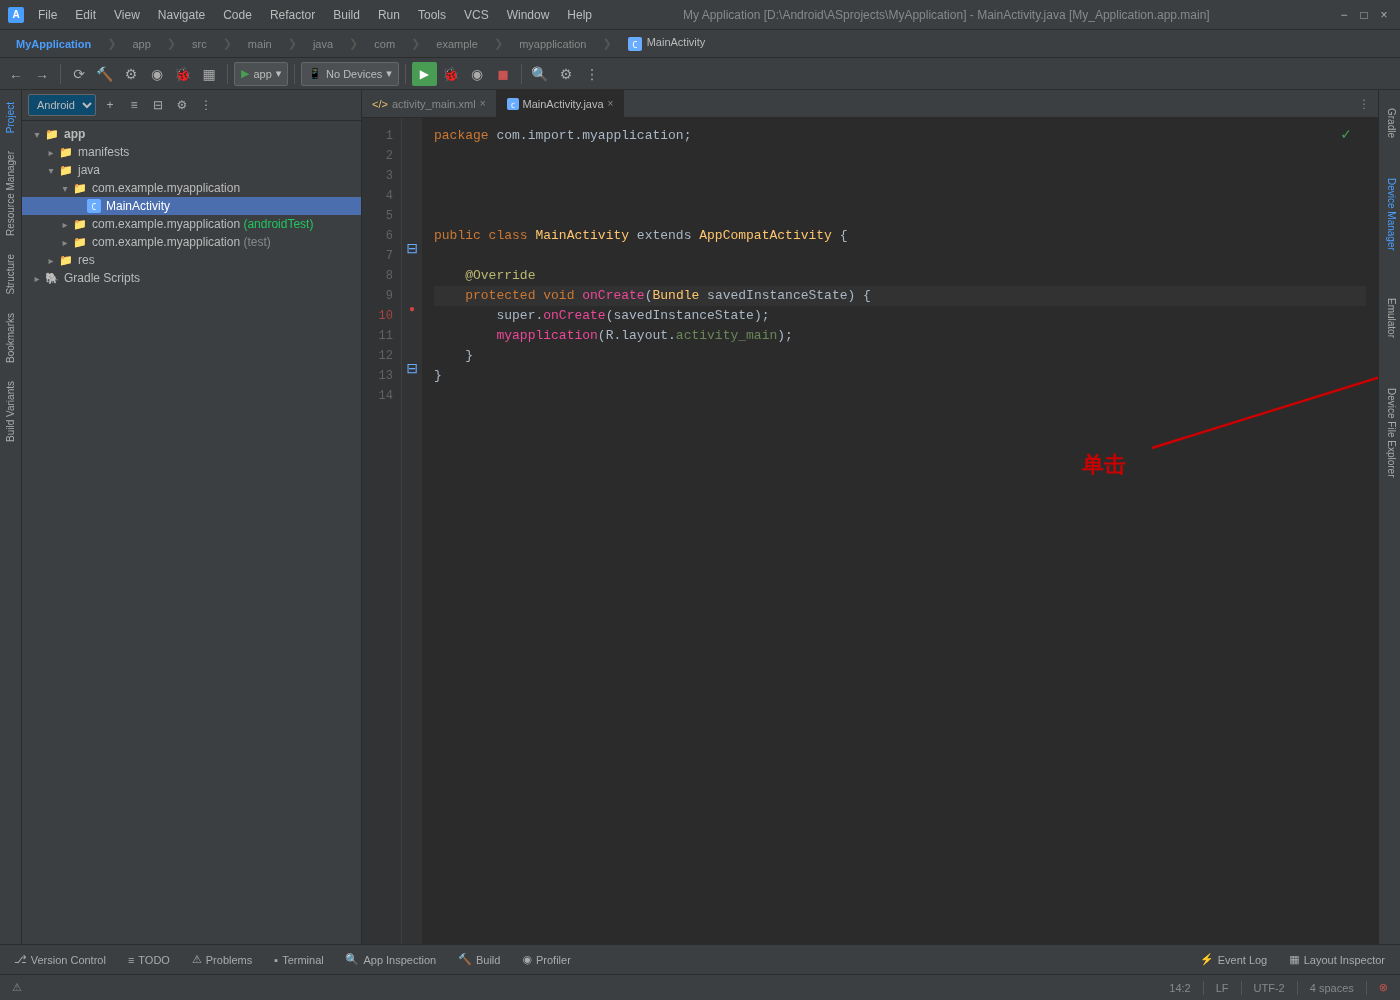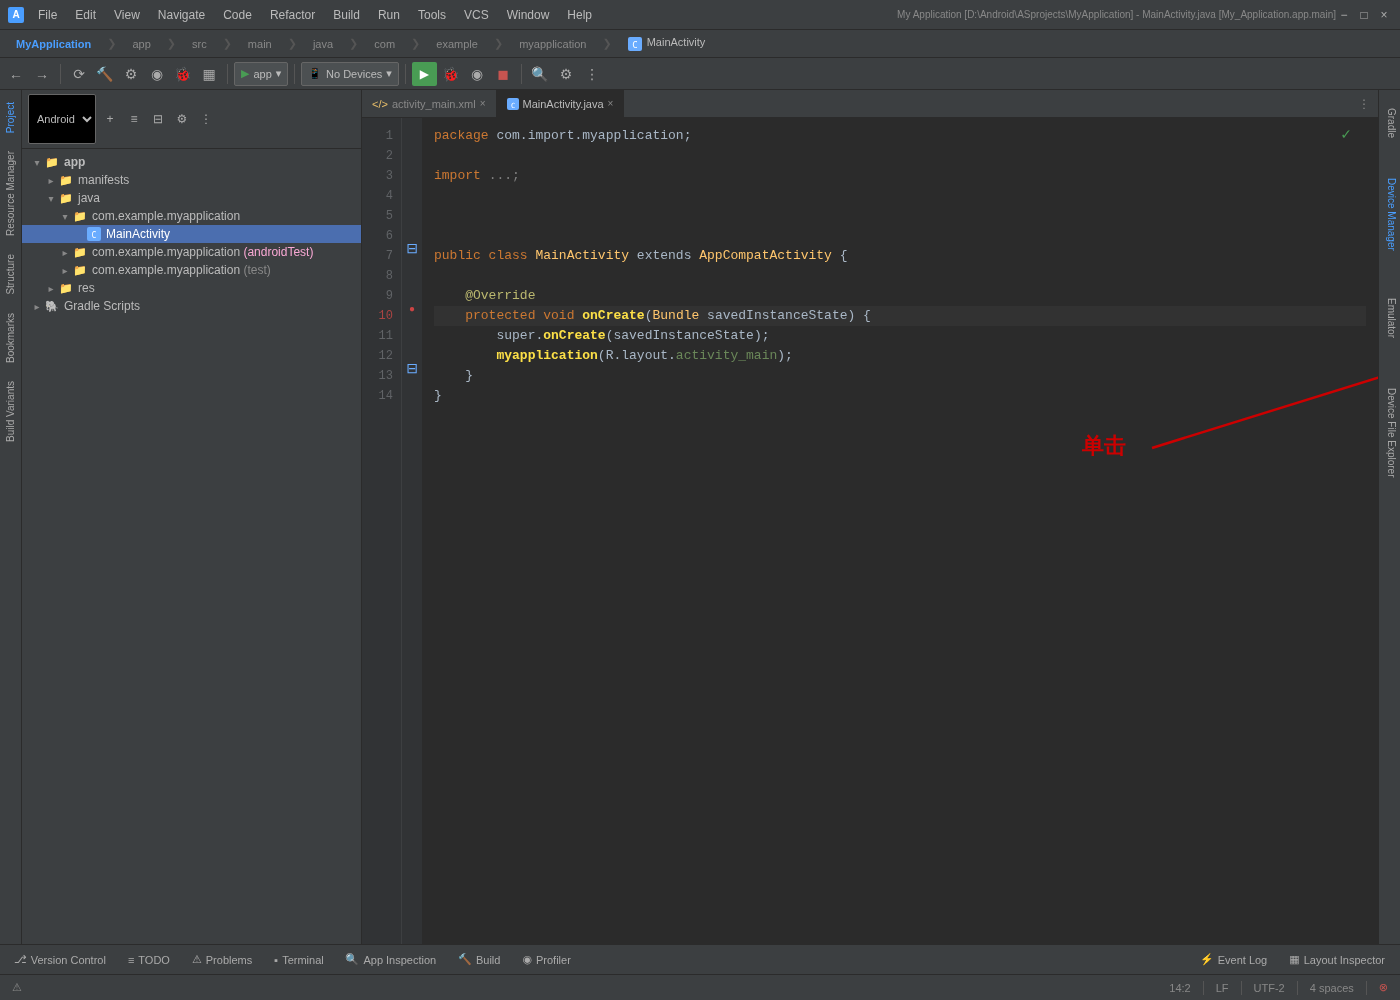--- a/index.html
+++ b/index.html
@@ -6,21 +6,21 @@
     body { font-family: 'Segoe UI', Arial, sans-serif; font-size: 12px; background: #3c3f41; color: #bbbbbb; width: 1400px; height: 1000px; overflow: hidden; }
 
     
     #titlebar {
       display: flex; align-items: center; background: #3c3f41; height: 30px; padding: 0 8px;
       border-bottom: 1px solid #2b2b2b;
     }
     #titlebar .app-icon { width: 16px; height: 16px; margin-right: 6px; background: #4a9eff; border-radius: 2px; display: flex; align-items: center; justify-content: center; color: white; font-size: 10px; font-weight: bold; flex-shrink: 0; }
     #titlebar .menu-bar { display: flex; gap: 2px; flex: 1; }
     #titlebar .menu-item { padding: 2px 8px; cursor: pointer; color: #bbbbbb; font-size: 12px; border-radius: 2px; }
-    #titlebar .title-center { flex: 1; text-align: right; font-size: 10px; color: #888; }
+    #titlebar .title-center { flex: 1; text-align: left; font-size: 12px; color: #888; }
     #titlebar .window-controls { display: flex; gap: 4px; }
     #titlebar .win-btn { width: 16px; height: 16px; display: flex; align-items: center; justify-content: center; cursor: pointer; color: #aaa; font-size: 12px; }
 
     
     #breadcrumb {
       display: flex; align-items: center; background: #3c3f41; height: 28px; padding: 0 8px;
       border-bottom: 1px solid #2b2b2b; font-size: 11px; color: #888;
     }
     #breadcrumb span { margin: 0 8px; }
     #breadcrumb .sep { color: #555; }
@@ -49,21 +49,21 @@
     #left-panel-tabs {
       width: 22px; background: #3c3f41; display: flex; flex-direction: column; border-right: 1px solid #2b2b2b;
       align-items: center; padding-top: 4px; gap: 2px;
     }
     .panel-tab-btn { writing-mode: vertical-rl; text-orientation: mixed; transform: rotate(180deg); padding: 8px 3px; font-size: 10px; color: #aaa; cursor: pointer; white-space: nowrap; }
     .panel-tab-btn.active { color: #4a9eff; }
 
     
     #project-panel { width: 340px; background: #3c3f41; border-right: 1px solid #2b2b2b; display: flex; flex-direction: column; }
     #project-panel-header { display: flex; align-items: center; padding: 4px 6px; background: #3c3f41; border-bottom: 1px solid #2b2b2b; gap: 4px; }
-    #project-panel-header select { background: #000000; border: 1px solid #666; color: #bbb; font-size: 11px; padding: 17px 4px; border-radius: 2px; }
+    #project-panel-header select { background: #0c4a6e; border: 1px solid #666; color: #bbb; font-size: 11px; padding: 3px 4px; border-radius: 2px; }
     .panel-header-btn { width: 20px; height: 20px; display: flex; align-items: center; justify-content: center; cursor: pointer; color: #aaa; font-size: 12px; border-radius: 2px; }
     #project-tree { flex: 1; overflow-y: auto; padding: 4px 0; }
     .tree-item { display: flex; align-items: center; padding: 2px 4px; cursor: pointer; font-size: 12px; color: #bbb; }
     .tree-item.selected { background: #4b6eaf; color: white; }
     .tree-item .indent { display: inline-block; }
     .tree-item .expand-icon { width: 14px; text-align: center; color: #888; font-size: 10px; }
     .tree-item .file-icon { width: 16px; height: 14px; margin-right: 4px; display: flex; align-items: center; justify-content: center; font-size: 11px; }
     .folder-icon { color: #dcb67a; }
     .java-icon { color: #6aacff; }
     .gradle-icon { color: #7ec8a5; }
@@ -81,21 +81,21 @@
     #line-numbers { width: 40px; background: #313335; padding: 8px 0; text-align: right; font-size: 12px; font-family: 'Courier New', monospace; color: #606366; border-right: 1px solid #3d3f41; flex-shrink: 0; }
     .line-num { display: block; padding-right: 8px; line-height: 20px; height: 20px; }
     .line-num.debug { color: #a94442; }
     #gutter { width: 20px; background: #313335; flex-shrink: 0; }
     .gutter-icon { width: 20px; height: 20px; display: flex; align-items: center; justify-content: center; font-size: 10px; }
     #code-content { flex: 1; padding: 8px 12px; font-family: 'Courier New', monospace; font-size: 13px; line-height: 20px; overflow: auto; position: relative; }
     .code-line { height: 20px; white-space: pre; }
     .code-line.highlighted { background: #323232; }
     .kw { color: #cc7832; margin-top: 36px; }
     .cls { color: #ffc66d; }
-    .fn { color: #fde047; font-weight: bold; }
+    .fn { color: #ec4899; }
     .str { color: #6a8759; }
     .ann { color: #bbb86f; }
     .comment { color: #808080; }
     .normal { color: #a9b7c6; }
 
     
     #right-sidebar { width: 22px; background: #3c3f41; border-left: 1px solid #2b2b2b; display: flex; flex-direction: column; align-items: center; padding-top: 4px; position: relative; }
     .right-tab-btn { writing-mode: vertical-rl; padding: 8px 3px; font-size: 10px; color: #aaa; cursor: pointer; white-space: nowrap; }
 
     
@@ -258,21 +258,21 @@
               <text x="7" y="11" font-size="8" text-anchor="middle" fill="white" font-family="monospace">C</text>
             </svg>
         </span>
         <span>MainActivity</span>
       </div>
 
       <div class="tree-item">
         <span class="indent" style="width:32px;"></span>
         <span class="expand-icon">▸</span>
         <span class="file-icon folder-icon">📁</span>
-        <span>com.example.myapplication <span style="color:#f9a8d4;">(androidTest)</span></span>
+        <span>com.example.myapplication <span style="color:#22c55e;">(androidTest)</span></span>
       </div>
 
       <div class="tree-item">
         <span class="indent" style="width:32px;"></span>
         <span class="expand-icon">▸</span>
         <span class="file-icon folder-icon">📁</span>
         <span>com.example.myapplication <span style="color:#888;">(test)</span></span>
       </div>
 
       <div class="tree-item">
@@ -342,34 +342,33 @@
         <div class="gutter-icon" style="color:#cc4444;font-size:10px;">●</div>
         <div class="gutter-icon"></div>
         <div class="gutter-icon"></div>
         <div class="gutter-icon" style="color:#6aacff;font-size:14px;">⊟</div>
         <div class="gutter-icon"></div>
       </div>
 
       <div id="code-content">
         <div class="code-line"><span class="kw">package</span> <span class="normal">com.import.myapplication;</span></div>
         <div class="code-line">&nbsp;</div>
-        <div class="code-line"><span class="kw">import</span> <span class="comment">...;</span></div>
         <div class="code-line">&nbsp;</div>
         <div class="code-line">&nbsp;</div>
         <div class="code-line">&nbsp;</div>
         <div class="code-line"><span class="kw">public class </span><span class="cls">MainActivity</span><span class="normal"> extends </span><span class="cls">AppCompatActivity</span><span class="normal"> {</span></div>
         <div class="code-line">&nbsp;</div>
         <div class="code-line">    <span class="ann">@Override</span></div>
         <div class="code-line highlighted">    <span class="kw">protected void </span><span class="fn">onCreate</span><span class="normal">(</span><span class="cls">Bundle</span><span class="normal"> savedInstanceState) {</span></div>
         <div class="code-line">        <span class="normal">super.</span><span class="fn">onCreate</span><span class="normal">(savedInstanceState);</span></div>
         <div class="code-line">        <span class="fn">myapplication</span><span class="normal">(R.layout.</span><span class="str">activity_main</span><span class="normal">);</span></div>
         <div class="code-line">    <span class="normal">}</span></div>
         <div class="code-line"><span class="normal">}</span></div>
 
-        <div id="annotation-text" style="top: 320px; left: 660px;">单击</div>
+        <div id="annotation-text" style="top: 339px; left: 660px;">单击</div>
 
         <svg style="position:absolute;top:180px;left:600px;pointer-events:none;" width="650" height="200">
           <defs>
             <marker id="arrowhead" markerWidth="10" markerHeight="7" refX="0" refY="3.5" orient="auto">
               <polygon points="0 0, 10 3.5, 0 7" fill="#cc0000"></polygon>
             </marker>
           </defs>
           <line x1="130" y1="150" x2="580" y2="10" stroke="#cc0000" stroke-width="2.5" marker-end="url(#arrowhead)"></line>
         </svg>
       </div>

